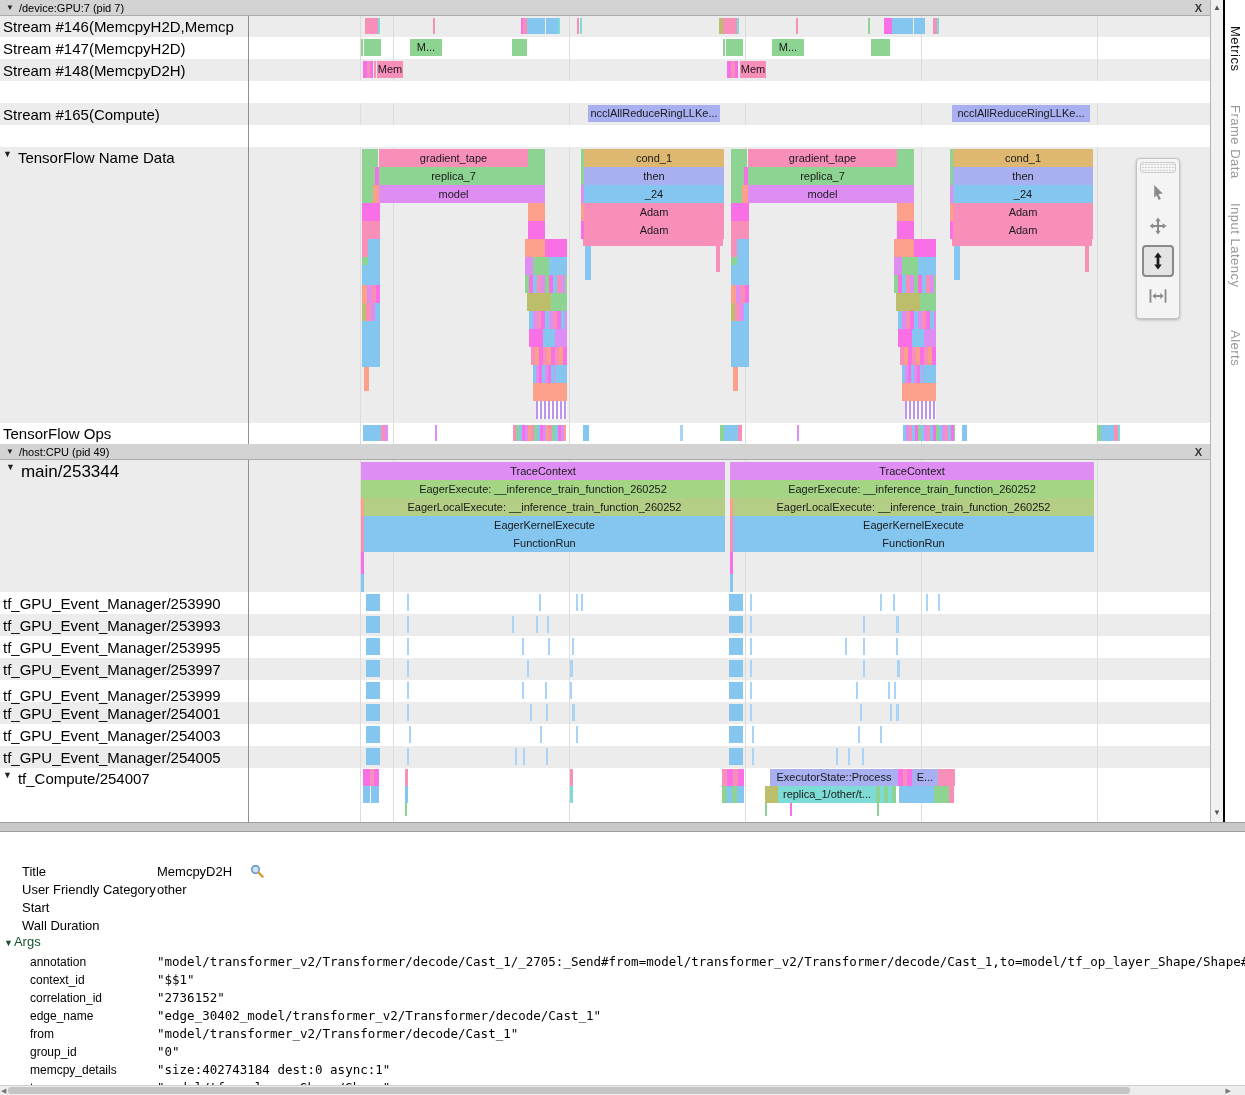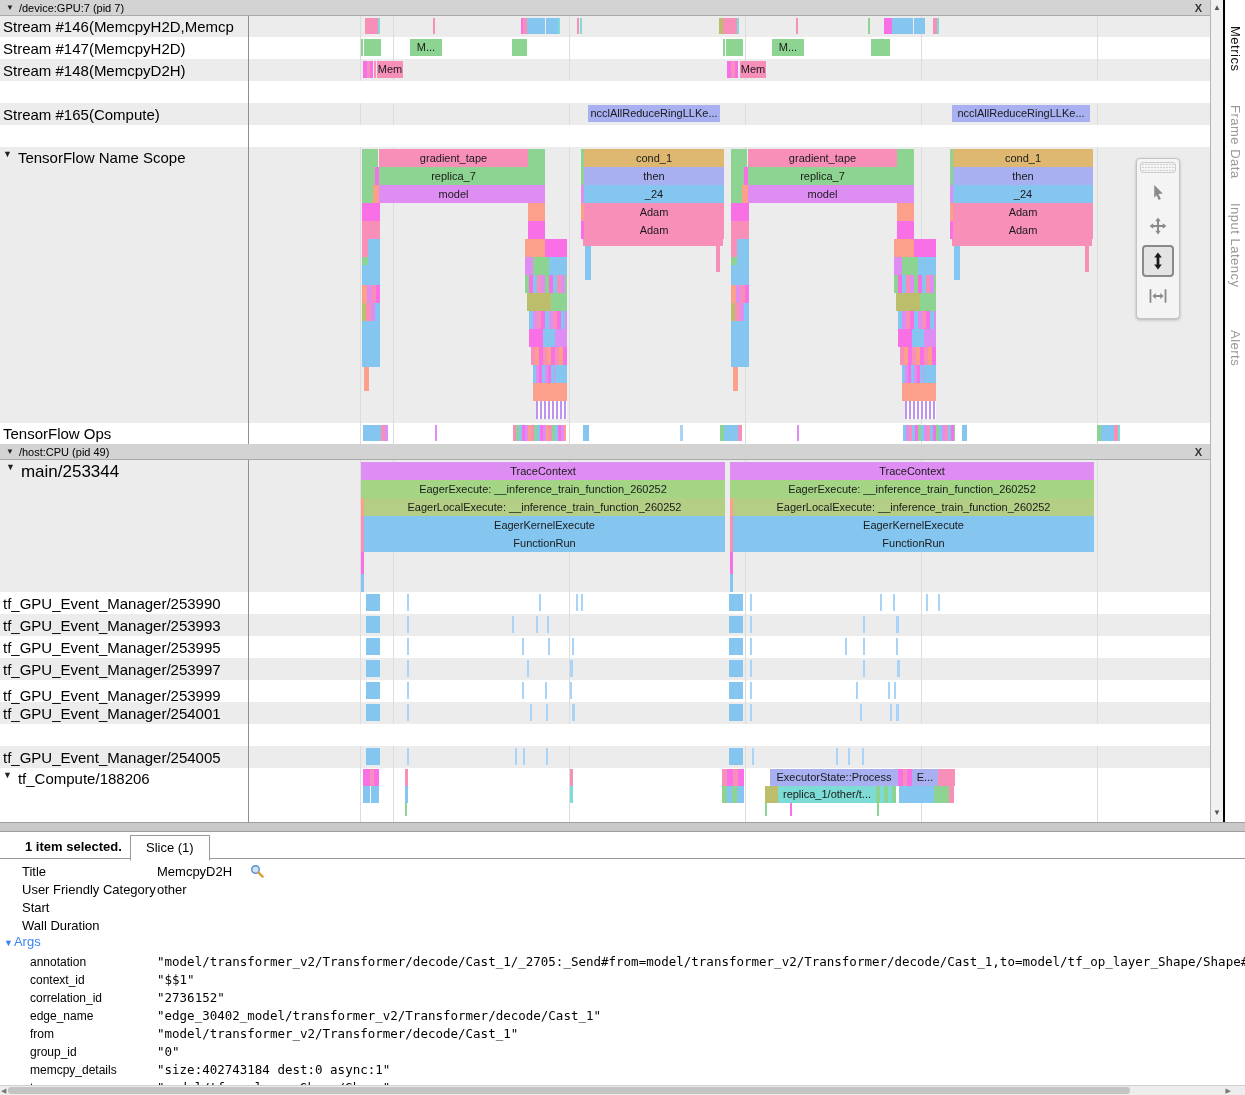--- a/index.html
+++ b/index.html
@@ -30,21 +30,21 @@
   .stab.active{color:#111;}
   #splitter{position:absolute;left:0;top:822px;width:1245px;height:10px;background:#C9C9C9;border-top:1px solid #9E9E9E;border-bottom:1px solid #9E9E9E;box-sizing:border-box;z-index:15;cursor:row-resize;}
   #details{position:absolute;left:0;top:832px;width:1245px;height:263px;background:#FFF;overflow:hidden;z-index:12;}
   #tabsbar{position:absolute;left:0;top:0;width:1245px;height:27px;border-bottom:1px solid #999;box-sizing:border-box;}
   #selcount{position:absolute;left:25px;top:7px;font-size:13px;font-weight:bold;color:#000;}
   #slicetab{position:absolute;left:130px;top:3px;height:24px;line-height:24px;padding:0 15px;border:1px solid #999;border-bottom:1px solid #FFF;background:#FFF;font-size:13px;color:#000;z-index:2;cursor:pointer;}
   .drow{position:absolute;left:0;width:1245px;height:18px;font-size:13px;color:#000;}
   .dlabel{position:absolute;left:22px;top:2px;}
   .dvalue{position:absolute;left:157px;top:2px;}
   .dicon{position:absolute;left:250px;top:2px;}
-  #argshdr{position:absolute;left:4px;font-size:13px;color:#3b82f6;}
+  #argshdr{position:absolute;left:4px;font-size:13px;color:#14532d;}
   #argshdr .tri{font-size:9px;margin-right:1px;}
   .arow{position:absolute;left:0;width:1245px;height:18px;}
   .akey{position:absolute;left:30px;top:2px;font-size:12px;color:#000;}
   .aval{position:absolute;left:157px;top:1px;font-size:12.5px;font-family:"DejaVu Sans Mono",monospace;color:#000;white-space:pre;}
   #hscroll{position:absolute;left:0;top:253px;width:1245px;height:10px;background:#EDEDED;border-top:1px solid #CFCFCF;box-sizing:border-box;}
   #hthumb{position:absolute;left:8px;top:1px;width:1122px;height:7px;background:#C4C4C4;border-radius:3px;}
   .harr{position:absolute;top:0;font-size:7px;color:#777;line-height:9px;}
 </style>
 </head>
 <body>
@@ -141,21 +141,21 @@
       </div>
       <div class="rowr zg" style="top: 147px; height: 276px;">
         <div class="grid" style="left: 360px; height: 276px;"></div>
         <div class="grid" style="left: 393px; height: 276px;"></div>
         <div class="grid" style="left: 569px; height: 276px;"></div>
         <div class="grid" style="left: 745px; height: 276px;"></div>
         <div class="grid" style="left: 921px; height: 276px;"></div>
         <div class="grid" style="left: 1097px; height: 276px;"></div>
         <div class="rlabel tall">
           <div class="tri">▼</div>
-          <span>TensorFlow Name Scope</span>
+          <span>TensorFlow Name Data</span>
         </div>
         <div class="bar" style="left: 362px; top: 2px; width: 16px; height: 54px; line-height: 54px; background: rgb(141, 212, 146);"></div>
         <div class="bar" style="left: 731px; top: 2px; width: 16px; height: 54px; line-height: 54px; background: rgb(141, 212, 146);"></div>
         <div class="bar" style="left: 379px; top: 2px; width: 149px; height: 18px; line-height: 18px; background: rgb(247, 143, 185);">gradient_tape</div>
         <div class="bar" style="left: 748px; top: 2px; width: 149px; height: 18px; line-height: 18px; background: rgb(247, 143, 185);">gradient_tape</div>
         <div class="bar" style="left: 528px; top: 2px; width: 17px; height: 36px; line-height: 36px; background: rgb(141, 212, 146);"></div>
         <div class="bar" style="left: 897px; top: 2px; width: 17px; height: 36px; line-height: 36px; background: rgb(141, 212, 146);"></div>
         <div class="bar" style="left: 375px; top: 20px; width: 4px; height: 18px; line-height: 18px; background: rgb(249, 112, 230);"></div>
         <div class="bar" style="left: 744px; top: 20px; width: 4px; height: 18px; line-height: 18px; background: rgb(249, 112, 230);"></div>
         <div class="bar" style="left: 379px; top: 20px; width: 149px; height: 18px; line-height: 18px; background: rgb(141, 212, 146);">replica_7</div>
@@ -444,20 +444,39 @@
         <div class="bar" style="left: 407px; top: 2px; width: 2px; height: 17px; line-height: 17px; background: rgb(169, 211, 247);"></div>
         <div class="bar" style="left: 530px; top: 2px; width: 2px; height: 17px; line-height: 17px; background: rgb(169, 211, 247);"></div>
         <div class="bar" style="left: 546px; top: 2px; width: 2px; height: 17px; line-height: 17px; background: rgb(169, 211, 247);"></div>
         <div class="bar" style="left: 572px; top: 2px; width: 3px; height: 17px; line-height: 17px; background: rgb(169, 211, 247);"></div>
         <div class="bar" style="left: 729px; top: 2px; width: 14px; height: 17px; line-height: 17px; background: rgb(132, 198, 240);"></div>
         <div class="bar" style="left: 750px; top: 2px; width: 2px; height: 17px; line-height: 17px; background: rgb(169, 211, 247);"></div>
         <div class="bar" style="left: 860px; top: 2px; width: 2px; height: 17px; line-height: 17px; background: rgb(169, 211, 247);"></div>
         <div class="bar" style="left: 890px; top: 2px; width: 2px; height: 17px; line-height: 17px; background: rgb(169, 211, 247);"></div>
         <div class="bar" style="left: 896px; top: 2px; width: 3px; height: 17px; line-height: 17px; background: rgb(169, 211, 247);"></div>
       </div>
+      <div class="rowr zw" style="top: 724px; height: 22px;">
+        <div class="grid" style="left: 360px; height: 22px;"></div>
+        <div class="grid" style="left: 393px; height: 22px;"></div>
+        <div class="grid" style="left: 569px; height: 22px;"></div>
+        <div class="grid" style="left: 745px; height: 22px;"></div>
+        <div class="grid" style="left: 921px; height: 22px;"></div>
+        <div class="grid" style="left: 1097px; height: 22px;"></div>
+        <div class="rlabel">
+          <span>tf_GPU_Event_Manager/254003</span>
+        </div>
+        <div class="bar" style="left: 366px; top: 2px; width: 14px; height: 17px; line-height: 17px; background: rgb(132, 198, 240);"></div>
+        <div class="bar" style="left: 409px; top: 2px; width: 2px; height: 17px; line-height: 17px; background: rgb(169, 211, 247);"></div>
+        <div class="bar" style="left: 540px; top: 2px; width: 2px; height: 17px; line-height: 17px; background: rgb(169, 211, 247);"></div>
+        <div class="bar" style="left: 576px; top: 2px; width: 2px; height: 17px; line-height: 17px; background: rgb(169, 211, 247);"></div>
+        <div class="bar" style="left: 729px; top: 2px; width: 14px; height: 17px; line-height: 17px; background: rgb(132, 198, 240);"></div>
+        <div class="bar" style="left: 752px; top: 2px; width: 2px; height: 17px; line-height: 17px; background: rgb(169, 211, 247);"></div>
+        <div class="bar" style="left: 858px; top: 2px; width: 2px; height: 17px; line-height: 17px; background: rgb(169, 211, 247);"></div>
+        <div class="bar" style="left: 880px; top: 2px; width: 2px; height: 17px; line-height: 17px; background: rgb(169, 211, 247);"></div>
+      </div>
       <div class="rowr zg" style="top: 746px; height: 22px;">
         <div class="grid" style="left: 360px; height: 22px;"></div>
         <div class="grid" style="left: 393px; height: 22px;"></div>
         <div class="grid" style="left: 569px; height: 22px;"></div>
         <div class="grid" style="left: 745px; height: 22px;"></div>
         <div class="grid" style="left: 921px; height: 22px;"></div>
         <div class="grid" style="left: 1097px; height: 22px;"></div>
         <div class="rlabel">
           <span>tf_GPU_Event_Manager/254005</span>
         </div>
@@ -474,21 +493,21 @@
       </div>
       <div class="rowr zw" style="top: 768px; height: 54px;">
         <div class="grid" style="left: 360px; height: 54px;"></div>
         <div class="grid" style="left: 393px; height: 54px;"></div>
         <div class="grid" style="left: 569px; height: 54px;"></div>
         <div class="grid" style="left: 745px; height: 54px;"></div>
         <div class="grid" style="left: 921px; height: 54px;"></div>
         <div class="grid" style="left: 1097px; height: 54px;"></div>
         <div class="rlabel tall">
           <div class="tri">▼</div>
-          <span>tf_Compute/188206</span>
+          <span>tf_Compute/254007</span>
         </div>
         <div class="bar" style="left: 363px; top: 1px; width: 7px; height: 17px; line-height: 17px; background: rgb(249, 112, 230);"></div>
         <div class="bar" style="left: 370px; top: 1px; width: 4px; height: 17px; line-height: 17px; background: rgb(247, 143, 185);"></div>
         <div class="bar" style="left: 374px; top: 1px; width: 5px; height: 17px; line-height: 17px; background: rgb(249, 112, 230);"></div>
         <div class="bar" style="left: 363px; top: 18px; width: 7px; height: 17px; line-height: 17px; background: rgb(132, 198, 240);"></div>
         <div class="bar" style="left: 371px; top: 18px; width: 8px; height: 17px; line-height: 17px; background: rgb(132, 198, 240);"></div>
         <div class="bar" style="left: 405px; top: 1px; width: 3px; height: 17px; line-height: 17px; background: rgb(247, 143, 185);"></div>
         <div class="bar" style="left: 405px; top: 18px; width: 3px; height: 17px; line-height: 17px; background: rgb(132, 198, 240);"></div>
         <div class="bar" style="left: 405px; top: 35px; width: 2px; height: 13px; line-height: 13px; background: rgb(141, 212, 146);"></div>
         <div class="bar" style="left: 570px; top: 1px; width: 3px; height: 17px; line-height: 17px; background: rgb(247, 143, 185);"></div>
@@ -559,24 +578,20 @@
   <div id="sidebar">
     <div class="stab active" style="top:26px">Metrics</div>
     <div class="stab" style="top:105px">Frame Data</div>
     <div class="stab" style="top:203px">Input Latency</div>
     <div class="stab" style="top:330px">Alerts</div>
   </div>
 
   <div id="splitter"></div>
 
   <div id="details">
-    <div id="tabsbar">
-      <span id="selcount">1 item selected.</span>
-      <div id="slicetab">Slice (1)</div>
-    </div>
     <div id="fields">
         <div class="drow" style="top: 30px;">
           <span class="dlabel">Title</span>
           <span class="dvalue">MemcpyD2H</span>
           <span class="dicon"><svg width="14" height="14" viewBox="0 0 14 14">
               <circle cx="5.5" cy="5.5" r="3.8" fill="#CFE3F7" stroke="#5B8FC9" stroke-width="1.4"></circle>
               <line x1="8.6" y1="8.6" x2="12.6" y2="12.6" stroke="#D79B3A" stroke-width="2.4" stroke-linecap="round"></line>
             </svg></span>
         </div>
         <div class="drow" style="top: 48px;">

